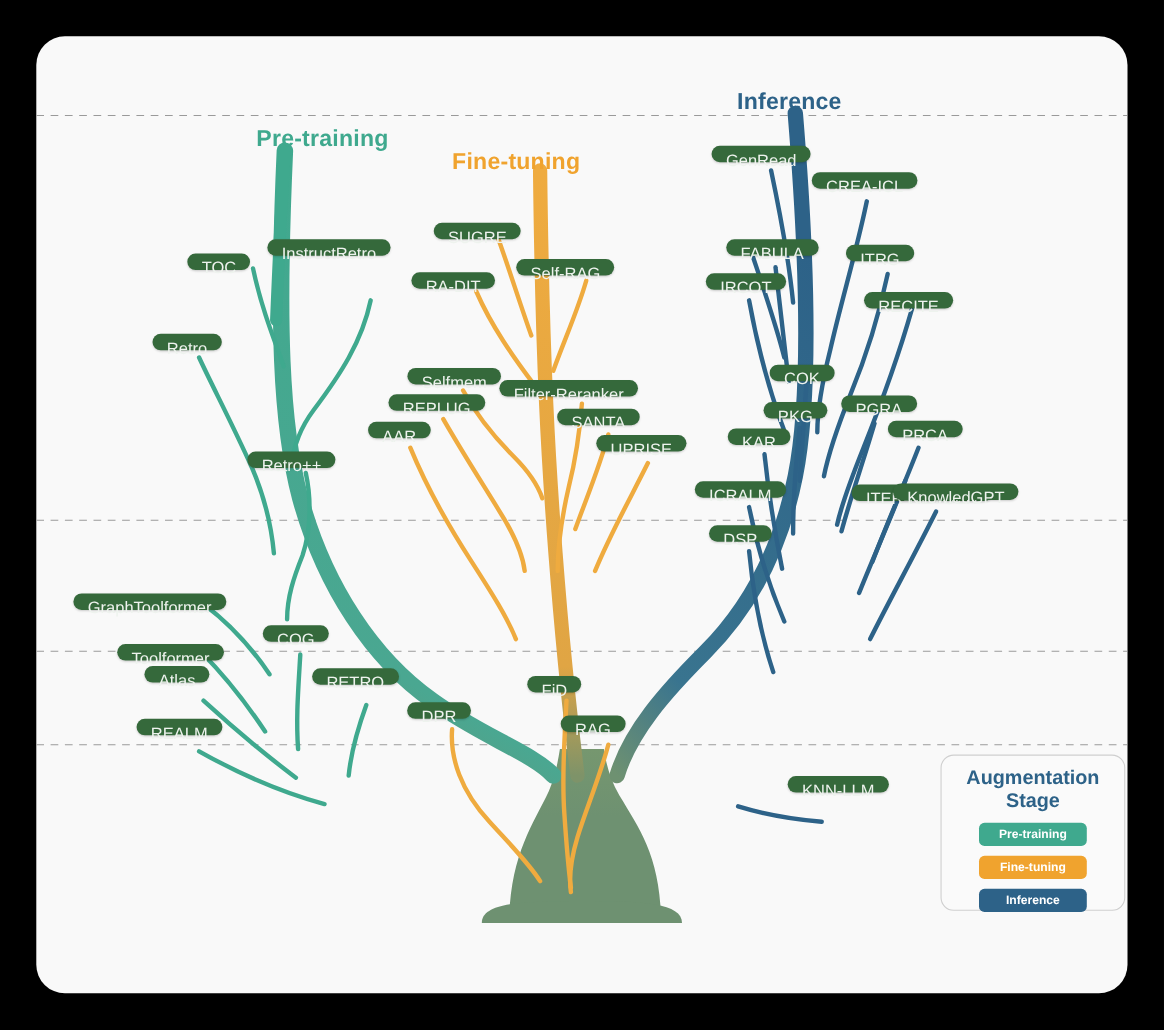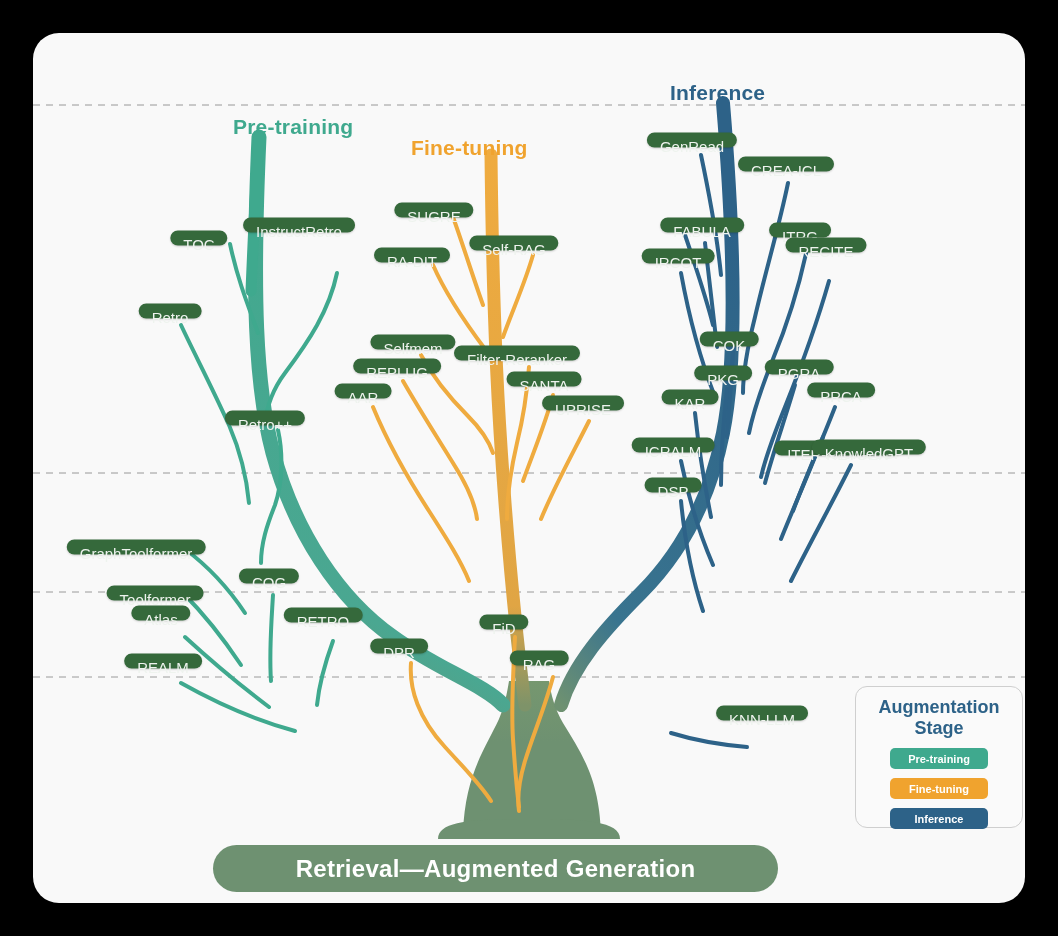--- a/index.html
+++ b/index.html
@@ -193,33 +193,32 @@
     <div class="node" style="left:550px;top:370px;">UPRISE</div>
     <div class="node" style="left:366px;top:613px;">DPR</div>
     <div class="node" style="left:471px;top:589px;">FiD</div>
     <div class="node" style="left:506px;top:625px;">RAG</div>
 
     <div class="node" style="left:659px;top:107px;">GenRead</div>
     <div class="node" style="left:753px;top:131px;">CREA-ICL</div>
     <div class="node" style="left:669px;top:192px;">FABULA</div>
     <div class="node" style="left:767px;top:197px;">ITRG</div>
     <div class="node" style="left:645px;top:223px;">IRCOT</div>
-    <div class="node" style="left:793px;top:212px;">RECITE</div>
+    <div class="node" style="left:793px;top:240px;">RECITE</div>
     <div class="node" style="left:696px;top:306px;">COK</div>
     <div class="node" style="left:766px;top:334px;">PGRA</div>
     <div class="node" style="left:690px;top:340px;">PKG</div>
     <div class="node" style="left:808px;top:357px;">PRCA</div>
     <div class="node" style="left:657px;top:364px;">KAR</div>
     <div class="node" style="left:805px;top:386px;margin-top:29px;">ITER-RETGEN</div>
     <div class="node" style="left:640px;top:412px;">ICRALM</div>
     <div class="node" style="left:836px;top:414px;">KnowledGPT</div>
     <div class="node" style="left:640px;top:452px;">DSP</div>
     <div class="node" style="left:729px;top:680px;">KNN-LLM</div>
 
-    <div id="root-banner">Retrieval—Augmented Generation</div>
 
     <div id="legend">
       <div id="legend-title">Augmentation Stage</div>
       <div class="legend-chip lc-pre">Pre-training</div>
       <div class="legend-chip lc-fine">Fine-tuning</div>
       <div class="legend-chip lc-inf">Inference</div>
     </div>
 
   </div>
 </div>

